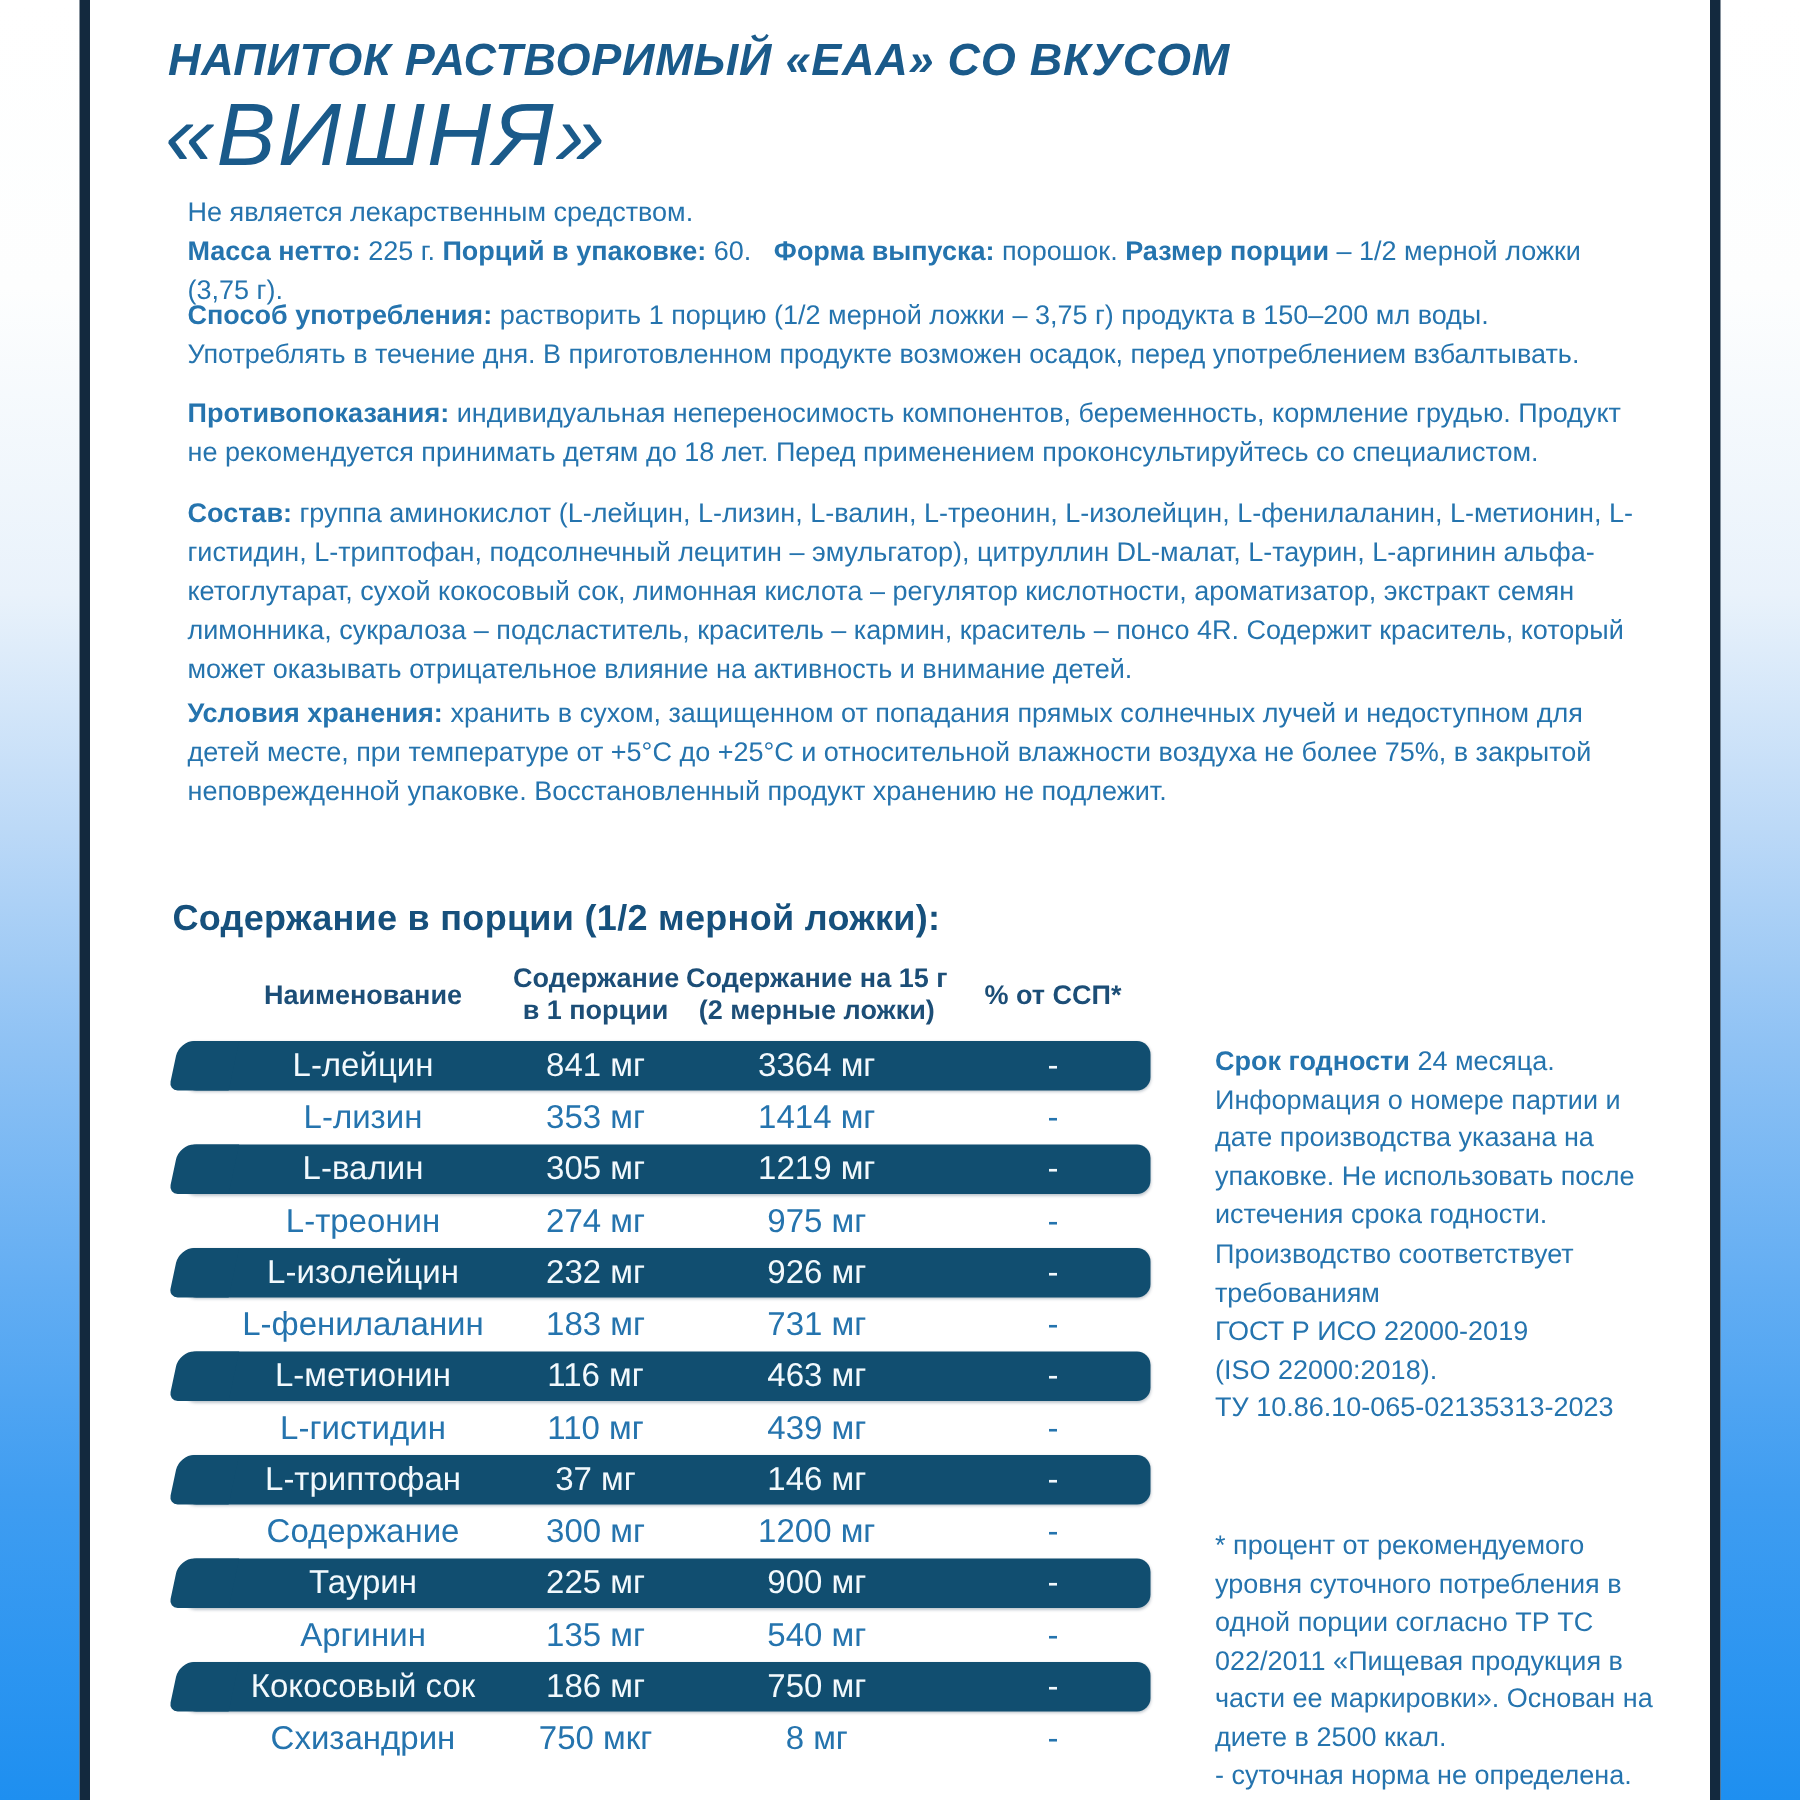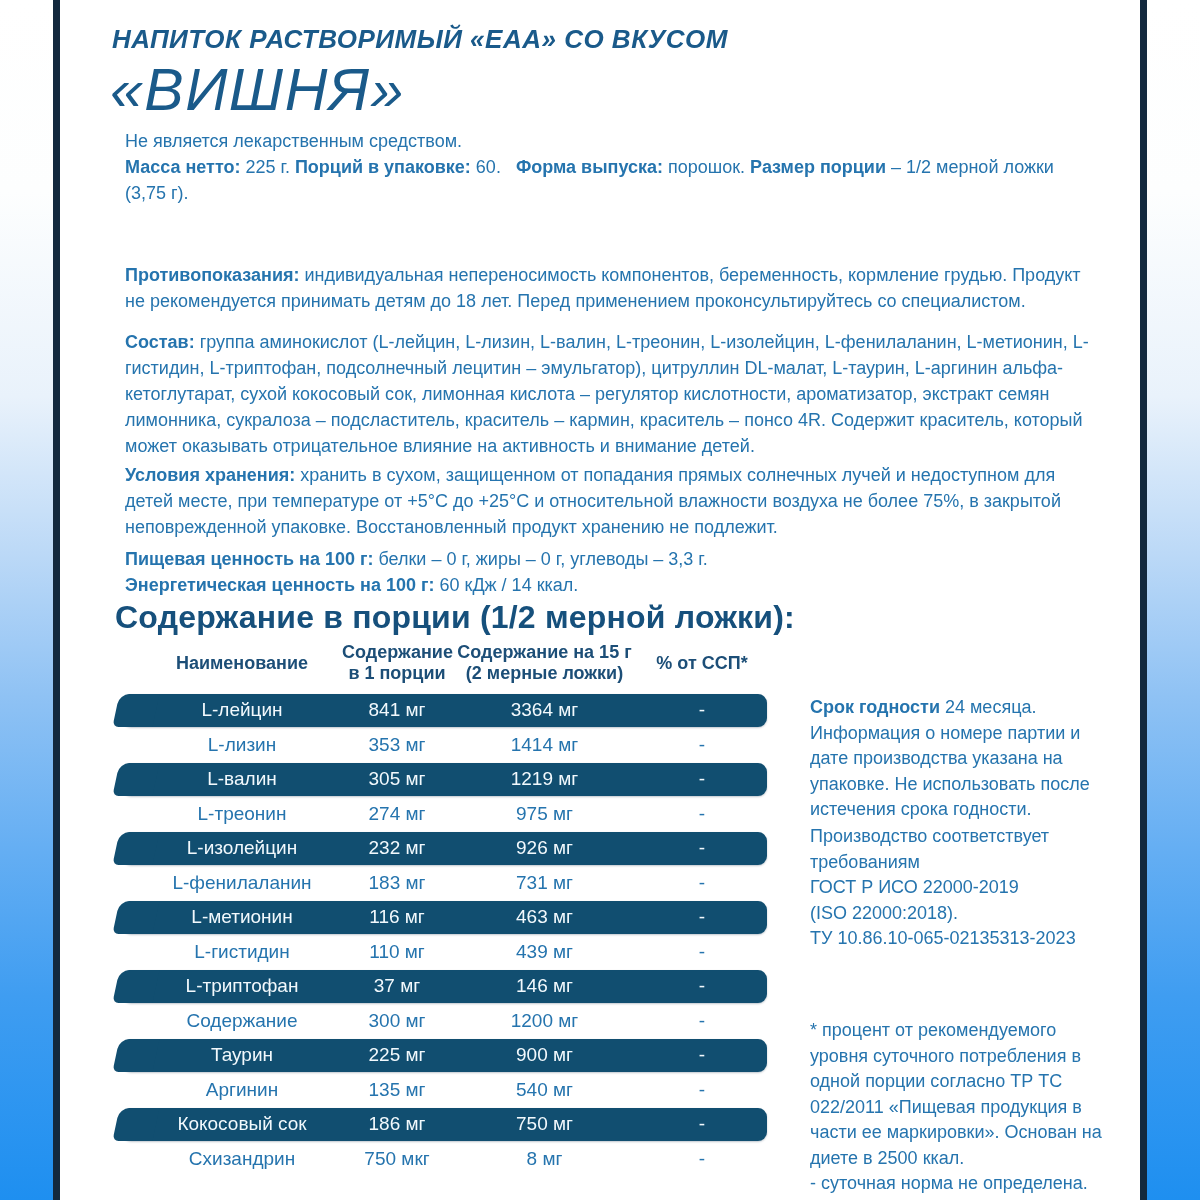--- a/index.html
+++ b/index.html
@@ -9,53 +9,53 @@
     background:linear-gradient(180deg,#ffffff 0%,#fdfefe 16%,#e9f2fb 33%,#bcd9f7 46%,#8fc2f4 58%,#64aef3 71%,#3f9df1 83%,#1e8ff0 100%);
   }
   .panel {
     position:absolute; top:0; bottom:0; left:53px; right:53px;
     background:#ffffff;
     border-left:7px solid #13293e; border-right:7px solid #13293e;
   }
   .abs { position:absolute; }
   .h1 {
     left:52px; top:24px; width:990px;
-    font-size:26px; font-weight:bold; font-style:italic;
+    font-size:30px; font-weight:bold; font-style:italic;
     color:#1a5a8a; letter-spacing:0.5px; white-space:nowrap;
   }
   .h2 {
     left:50px; top:56px; width:990px;
     font-size:59px; font-weight:normal; font-style:italic;
     color:#1a5a8a; letter-spacing:1.5px;
   }
   .body-block {
     left:52px; width:966px;
     font-size:18px; line-height:26px; color:#2574ae;margin-left:13px;
   }
   .lead { font-weight:bold; }
   .section-heading {
     left:55px; top:599px;
-    font-size:32px; font-weight:bold; color:#16507c; letter-spacing:0.2px;
+    font-size:24px; font-weight:bold; color:#16507c; letter-spacing:0.2px;
   }
   .t-header {
     left:52px; top:636px; width:655px; height:54px;
     display:flex; align-items:center;
     color:#1c4e77; font-weight:bold; font-size:18px; line-height:21px;
     text-align:center;
   }
   .t-header .hc { white-space:pre-line; }
   .hc.name { width:230px; padding-left:30px; box-sizing:border-box; }
   .hc.v1   { width:110px; }
   .hc.v2   { width:185px; }
   .hc.v3   { width:130px; }
   .t-rows { left:52px; top:693px; width:655px; }
   .t-row {
     position:relative; height:34.5px;
     display:flex; align-items:center;
-    font-size:19px; color:#2574ae; text-align:center;
+    font-size:22px; color:#2574ae; text-align:center;
   }
   .t-row .c { position:relative; z-index:1; }
   .c.name { width:230px; padding-left:30px; box-sizing:border-box; }
   .c.v1   { width:110px; }
   .c.v2   { width:185px; }
   .c.v3   { width:130px; }
   .t-row.dark { color:#f2f9fd; }
   .t-row.dark .bar {
     position:absolute; left:10px; right:0; top:1px; bottom:1px;
     background:#114e70; border-radius:9px; z-index:0;
@@ -82,31 +82,28 @@
   <div class="panel">
 
     <div class="abs h1">НАПИТОК РАСТВОРИМЫЙ «EAA» СО ВКУСОМ</div>
     <div class="abs h2">«ВИШНЯ»</div>
 
     <div class="abs body-block" style="top:128px;">
       <div>Не является лекарственным средством.</div>
       <div><span class="lead">Масса нетто:</span><span> 225 г. </span><span class="lead">Порций в упаковке:</span><span> 60.&nbsp;&nbsp; </span><span class="lead">Форма выпуска:</span><span> порошок. </span><span class="lead">Размер порции</span><span> – 1/2 мерной ложки (3,75 г).</span></div>
     </div>
 
+    <div class="abs body-block" style="top:197px;"><span class="lead">Способ употребления:</span><span> растворить 1 порцию (1/2 мерной ложки – 3,75 г) продукта в 150–200 мл воды. Употреблять в течение дня. В приготовленном продукте возможен осадок, перед употреблением взбалтывать.</span></div>
 
     <div class="abs body-block" style="top:262px;"><span class="lead">Противопоказания:</span><span> индивидуальная непереносимость компонентов, беременность, кормление грудью. Продукт не рекомендуется принимать детям до 18 лет. Перед применением проконсультируйтесь со специалистом.</span></div>
 
     <div class="abs body-block" style="top:329px;"><span class="lead">Состав:</span><span> группа аминокислот (L-лейцин, L-лизин, L-валин, L-треонин, L-изолейцин, L-фенилаланин, L-метионин, L-гистидин, L-триптофан, подсолнечный лецитин – эмульгатор), цитруллин DL-малат, L-таурин, L-аргинин альфа-кетоглутарат,  сухой кокосовый сок, лимонная кислота – регулятор кислотности, ароматизатор, экстракт семян лимонника,  сукралоза – подсластитель, краситель – кармин, краситель – понсо 4R. Содержит краситель, который может оказывать отрицательное влияние на активность и внимание детей.</span></div>
 
     <div class="abs body-block" style="top:462px;"><span class="lead">Условия хранения:</span><span> хранить в сухом, защищенном от попадания прямых солнечных лучей и недоступном для детей месте, при температуре от +5°С до +25°С и относительной влажности воздуха не более 75%, в закрытой неповрежденной упаковке. Восстановленный продукт хранению не подлежит.</span></div>
 
-    <div class="abs body-block" style="top:546px;">
-      <div><span class="lead">Пищевая ценность на 100 г:</span><span> белки – 0 г, жиры – 0 г, углеводы – 3,3 г.</span></div>
-      <div><span class="lead">Энергетическая ценность на 100 г:</span><span> 60 кДж / 14 ккал.</span></div>
-    </div>
 
     <div class="abs section-heading">Содержание в порции (1/2 мерной ложки):</div>
 
     <div class="abs t-header">
       <div class="hc name">Наименование</div>
       <div class="hc v1">Содержание
 в 1 порции</div>
       <div class="hc v2">Содержание на 15 г
 (2 мерные ложки)</div>
       <div class="hc v3">% от ССП*</div>

